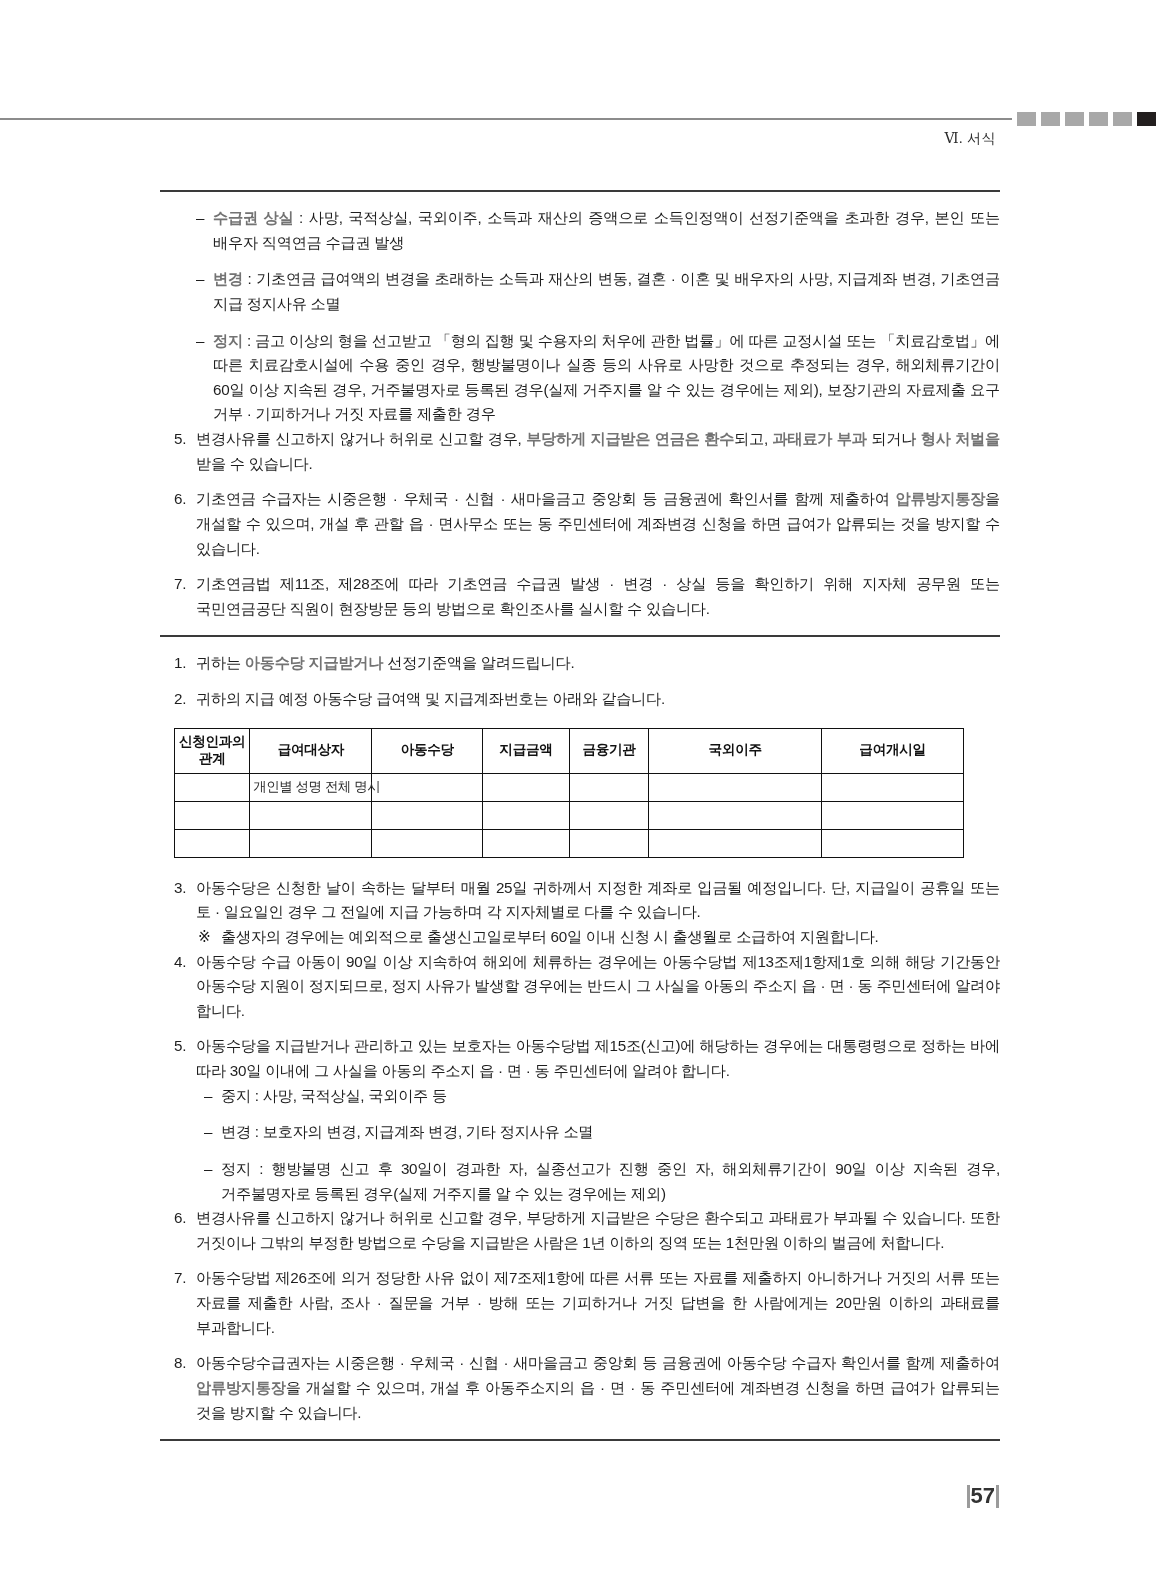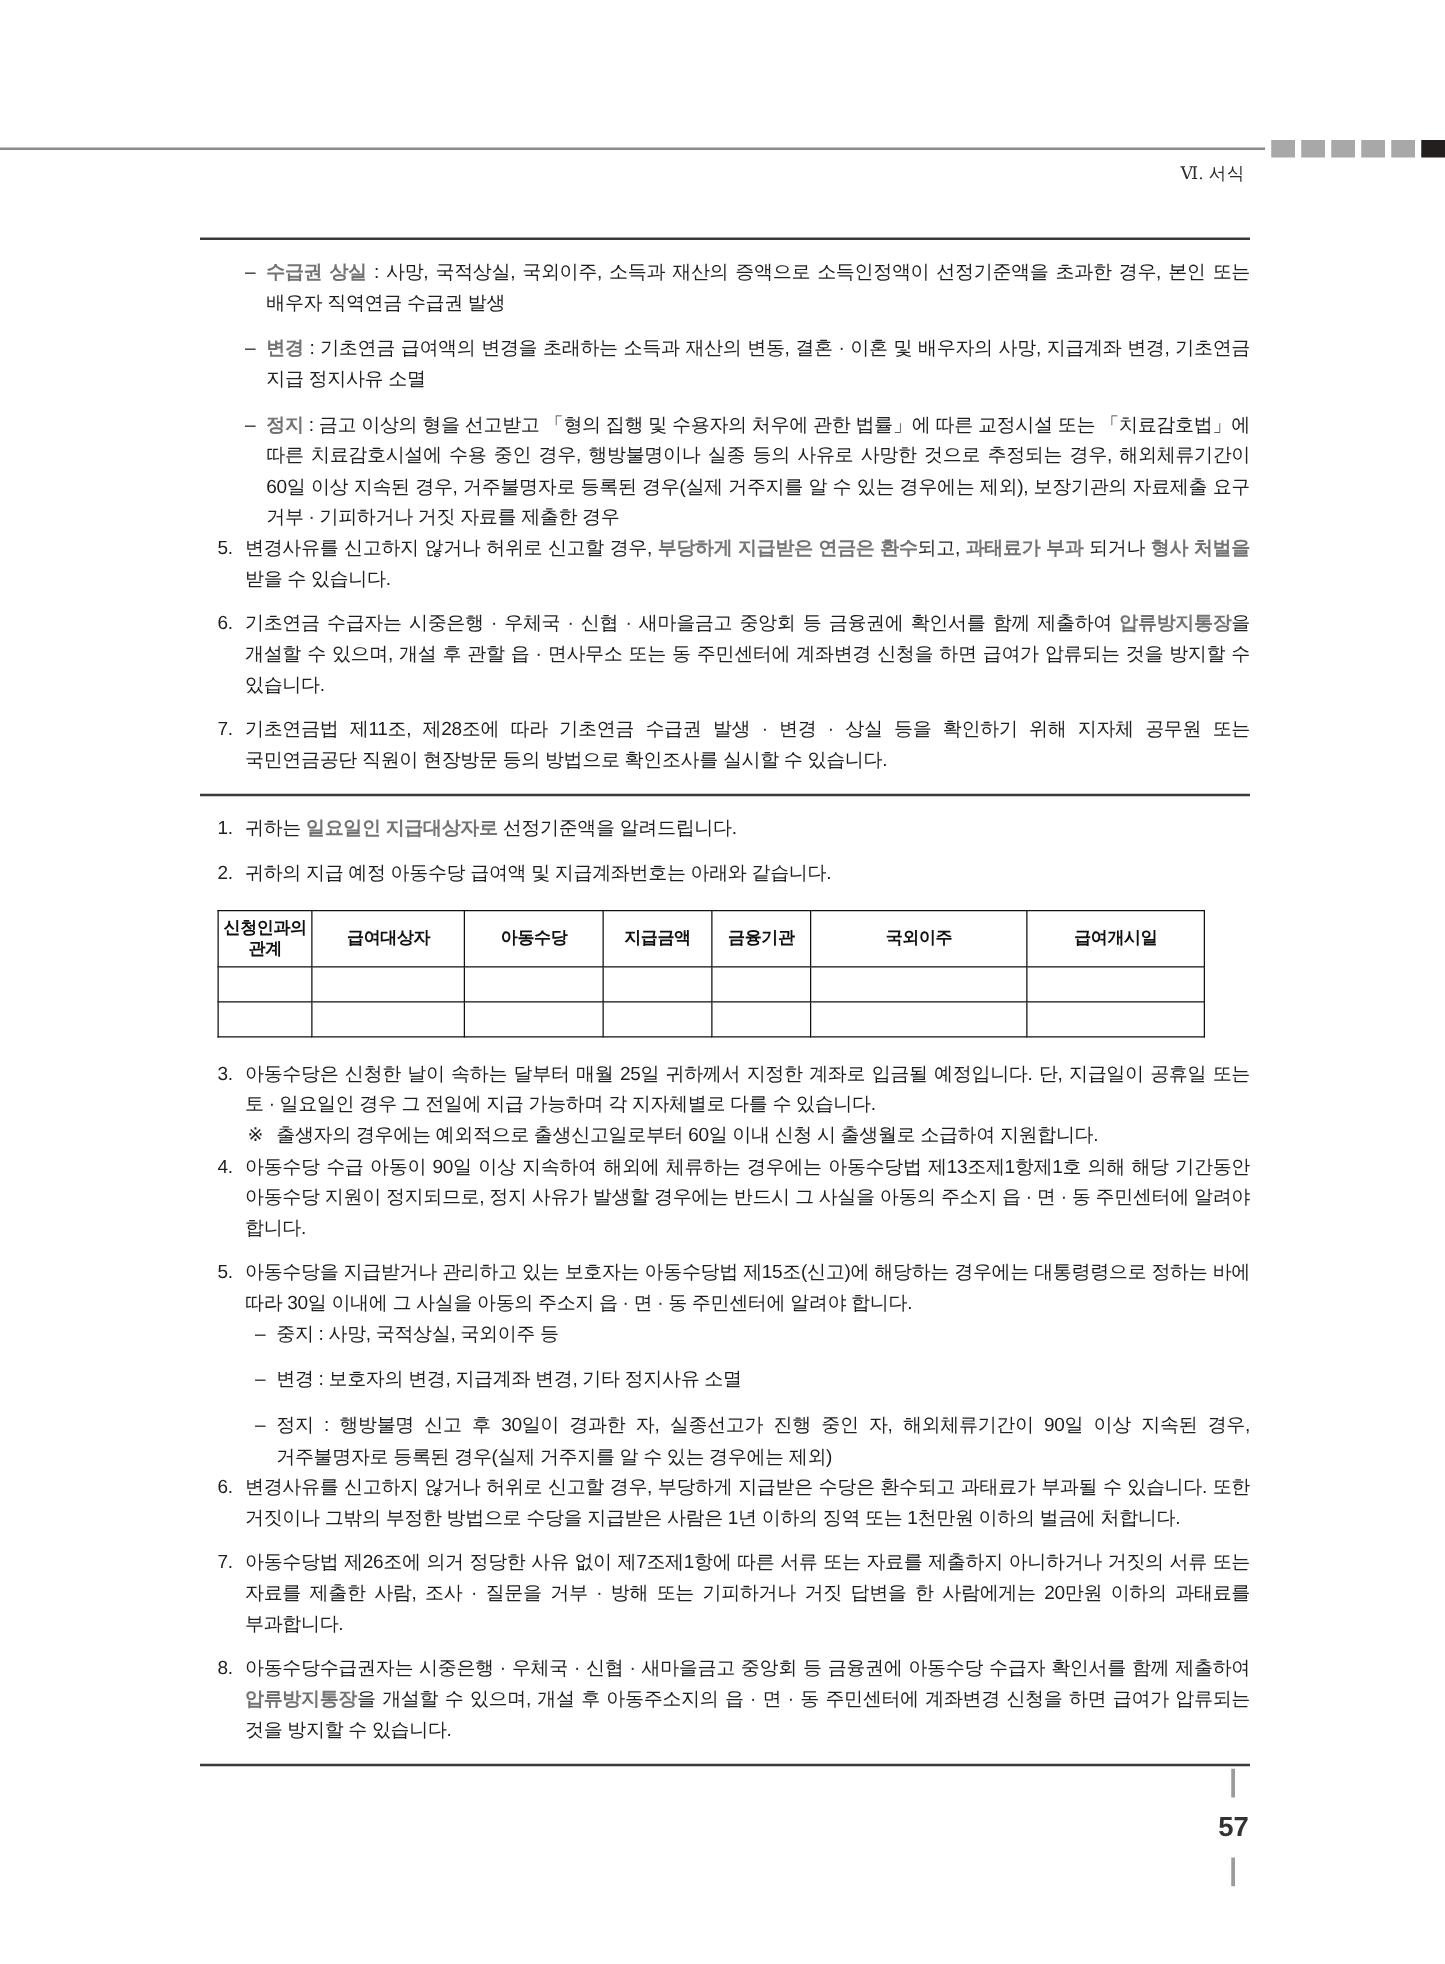--- a/index.html
+++ b/index.html
@@ -177,22 +177,21 @@
     bottom: 62px;
     width: 1156px;
     display: flex;
     justify-content: flex-end;
     padding-right: 157px;
     box-sizing: border-box;
   }
   .folio {
     display: flex;
     align-items: center;
-    gap: 11px;
-    flex-direction: column;
+    gap: 1px;
   }
   .folio-bar {
     width: 3px;
     height: 23px;
     background: #9b9b9b;
   }
   .folio-num {
     font-size: 22px;
     font-weight: bold;
     color: #333333;
@@ -247,21 +246,21 @@
         </div>
       </div>
   </div>
 
   <hr class="section-divider">
 
   <div>
     <div id="allowance-top">
         <div class="para num-item">
           <span class="marker">1.</span>
-          <span class="body-text"><span>귀하는 </span><b>일요일인 지급대상자로</b><span> 선정기준액을 알려드립니다.</span></span>
+          <span class="body-text"><span>귀하는 </span><b>아동수당 지급받거나</b><span> 선정기준액을 알려드립니다.</span></span>
         </div>
         <div class="para num-item">
           <span class="marker">2.</span>
           <span class="body-text"><span>귀하의 지급 예정 아동수당 급여액 및 지급계좌번호는 아래와 같습니다.</span></span>
         </div>
       </div>
 
     <div class="table-wrap">
       <table class="payment-table">
         <thead>
@@ -271,20 +270,31 @@
               <th style="width: 14%;">아동수당</th>
               <th style="width: 11%;">지급금액</th>
               <th style="width: 10%;">금융기관</th>
               <th style="width: 22%;">국외이주</th>
               <th style="width: 18%;">급여개시일</th>
             </tr>
         </thead>
         <tbody id="table-body">
             <tr>
               <td></td>
+              <td>
+                <span class="cell-note">개인별 성명 전체 명시</span>
+              </td>
+              <td></td>
+              <td></td>
+              <td></td>
+              <td></td>
+              <td></td>
+            </tr>
+            <tr>
+              <td></td>
               <td></td>
               <td></td>
               <td></td>
               <td></td>
               <td></td>
               <td></td>
             </tr>
             <tr>
               <td></td>
               <td></td>

